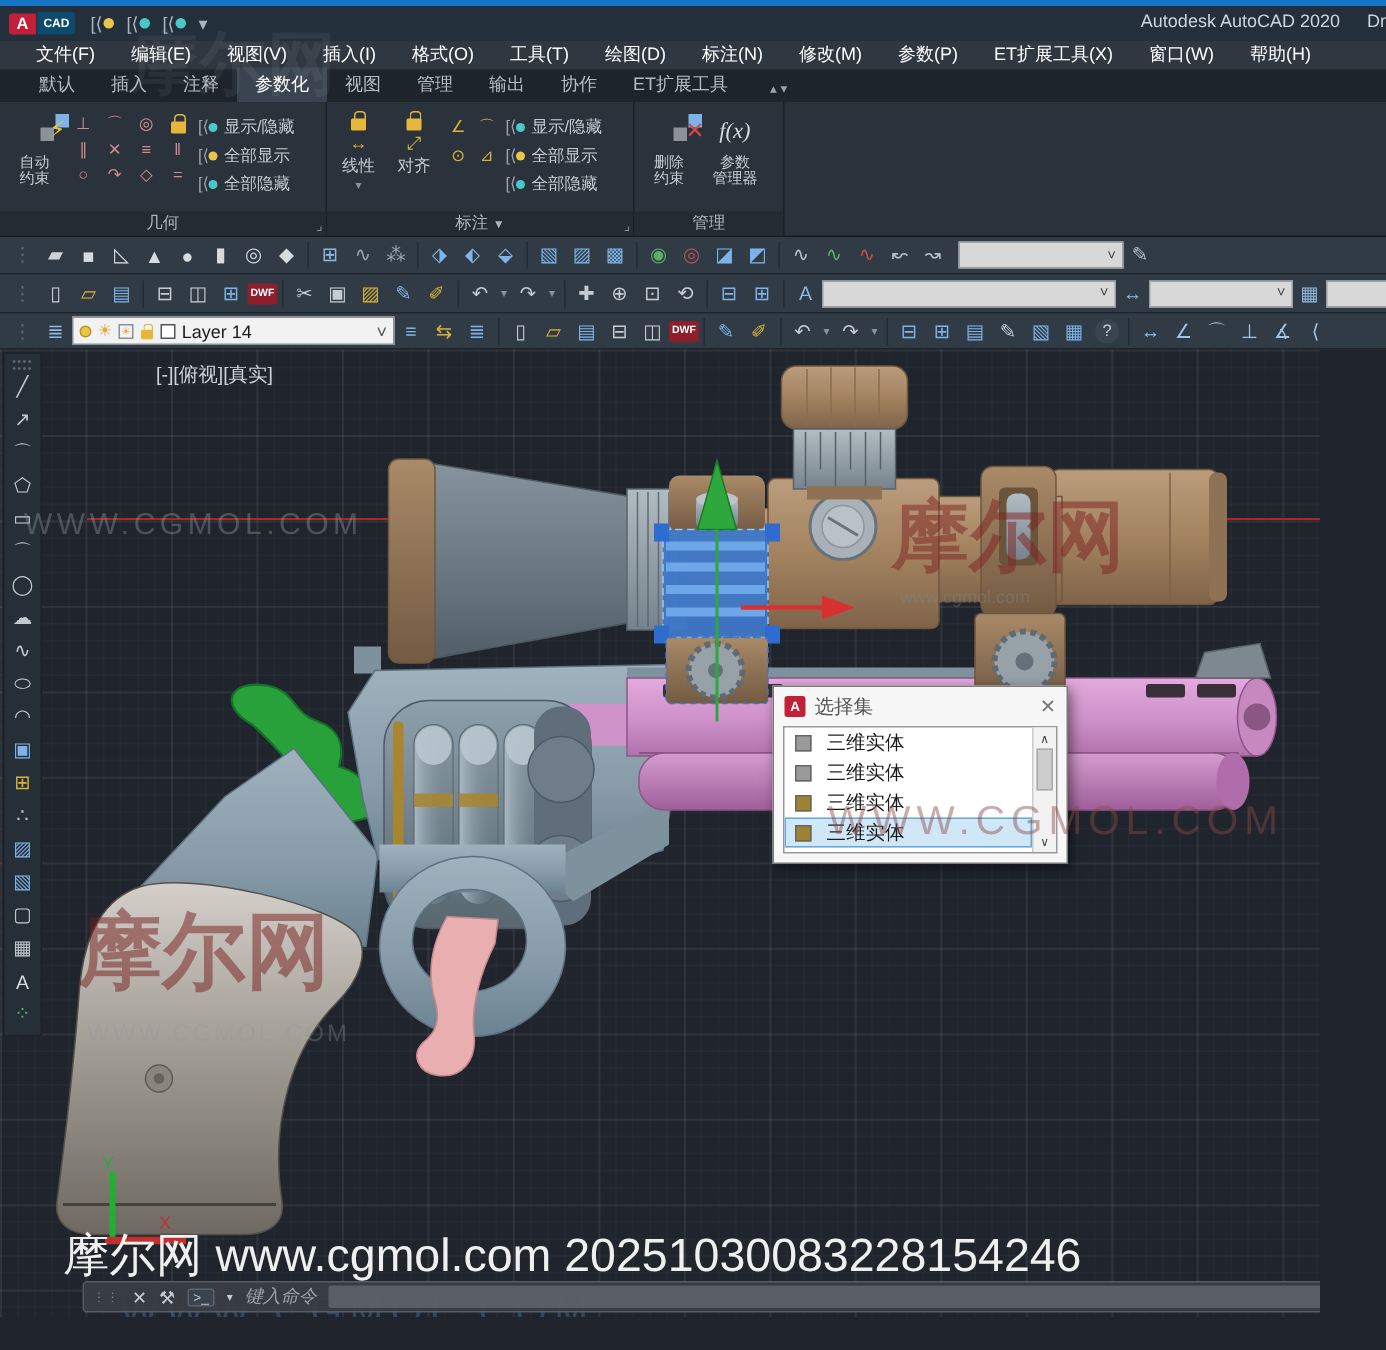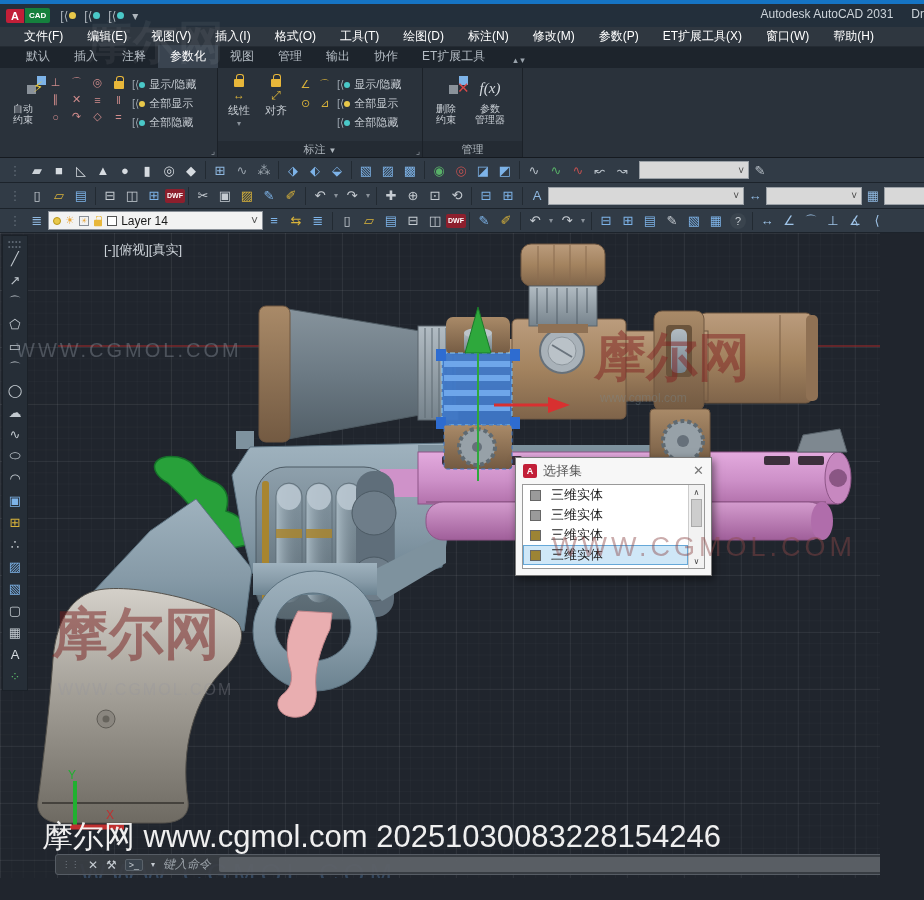--- a/index.html
+++ b/index.html
@@ -5,21 +5,21 @@
   * { margin:0; padding:0; box-sizing:border-box; }
   html,body { background:#10151b; }
   body { font-family:"Liberation Sans","DejaVu Sans",sans-serif; }
   #app { position:relative; width:924px; height:900px; overflow:hidden; background:#20252d; }
 
   
   .accent { height:4px; background:#1574c4; }
   .titlebar { height:23px; background:#232f3b; display:flex; align-items:center; padding:0 6px; position:relative; }
   .logo { display:flex; align-items:center; gap:1px; margin-right:10px; }
   .logo .a { background:#c21f38; color:#fff; font-weight:bold; font-size:11px; padding:1px 5px; border-radius:2px 0 0 2px; }
-  .logo .cad { background:#15803d; color:#fff; font-weight:bold; font-size:8px; padding:3px 4px; border-radius:0 2px 2px 0; }
+  .logo .cad { background:#0c4a6e; color:#fff; font-weight:bold; font-size:8px; padding:3px 4px; border-radius:0 2px 2px 0; }
   .qat { display:flex; align-items:center; gap:8px; }
   .qicon { color:#aeb6bd; font-size:12px; display:flex; align-items:center; }
   .qicon .dot { width:7px; height:7px; border-radius:50%; display:inline-block; margin-left:1px; }
   .ttl { position:absolute; right:0; top:3px; font-size:12px; color:#cdd4da; white-space:nowrap; }
   .ttl .doc { margin-left:18px; }
 
   
   .menubar { height:20px; background:#2f3740; display:flex; align-items:center; padding-left:12px; border-bottom:1px solid #242b33; }
   .menu-item { color:#ffffff; font-size:12px; padding:0 12px; cursor:default; }
 
@@ -130,21 +130,21 @@
       <span class="a">A</span>
       <span class="cad">CAD</span>
     </div>
     <div class="qat" id="qat">
         <span class="qicon">[⟨<span class="dot" style="background: rgb(232, 200, 74);"></span></span>
         <span class="qicon">[⟨<span class="dot" style="background: rgb(74, 200, 200);"></span></span>
         <span class="qicon">[⟨<span class="dot" style="background: rgb(74, 200, 200);"></span></span>
         <span class="qicon">▾</span>
       </div>
     <div class="ttl">
-      <span>Autodesk AutoCAD 2031</span><span class="doc">Dr</span>
+      <span>Autodesk AutoCAD 2020</span><span class="doc">Dr</span>
     </div>
   </div>
 
   <div class="menubar" id="menubar">
       <span class="menu-item">文件(F)</span>
       <span class="menu-item">编辑(E)</span>
       <span class="menu-item">视图(V)</span>
       <span class="menu-item">插入(I)</span>
       <span class="menu-item">格式(O)</span>
       <span class="menu-item">工具(T)</span>
@@ -208,20 +208,21 @@
             <div class="tgl">
               <span class="tbulb">[⟨<span class="dot" style="background: rgb(232, 200, 74);"></span></span>
               <span class="lbl">全部显示</span>
             </div>
             <div class="tgl">
               <span class="tbulb">[⟨<span class="dot" style="background: rgb(74, 200, 200);"></span></span>
               <span class="lbl">全部隐藏</span>
             </div>
           </div>
       </div>
+      <div class="plabel">几何</div>
       <span class="launcher">⌟</span>
     </div>
 
     <div class="rpanel" style="width:205px">
       <div class="content">
         <div class="dimbtn">
           <span class="mlock"></span>
           <span class="dg">↔</span>
           <span>线性</span>
           <span style="color:#8a929a;font-size:8px">▾</span>

